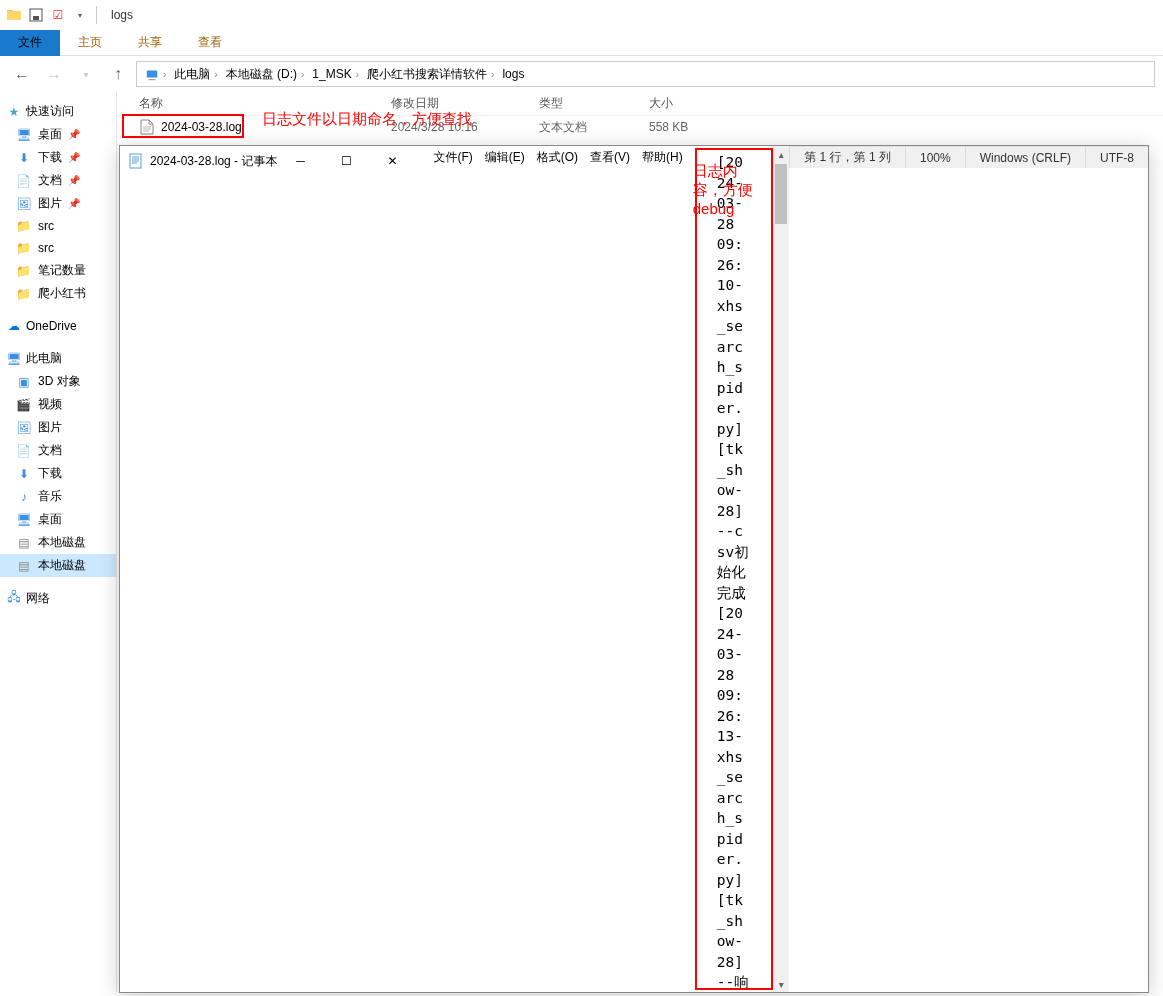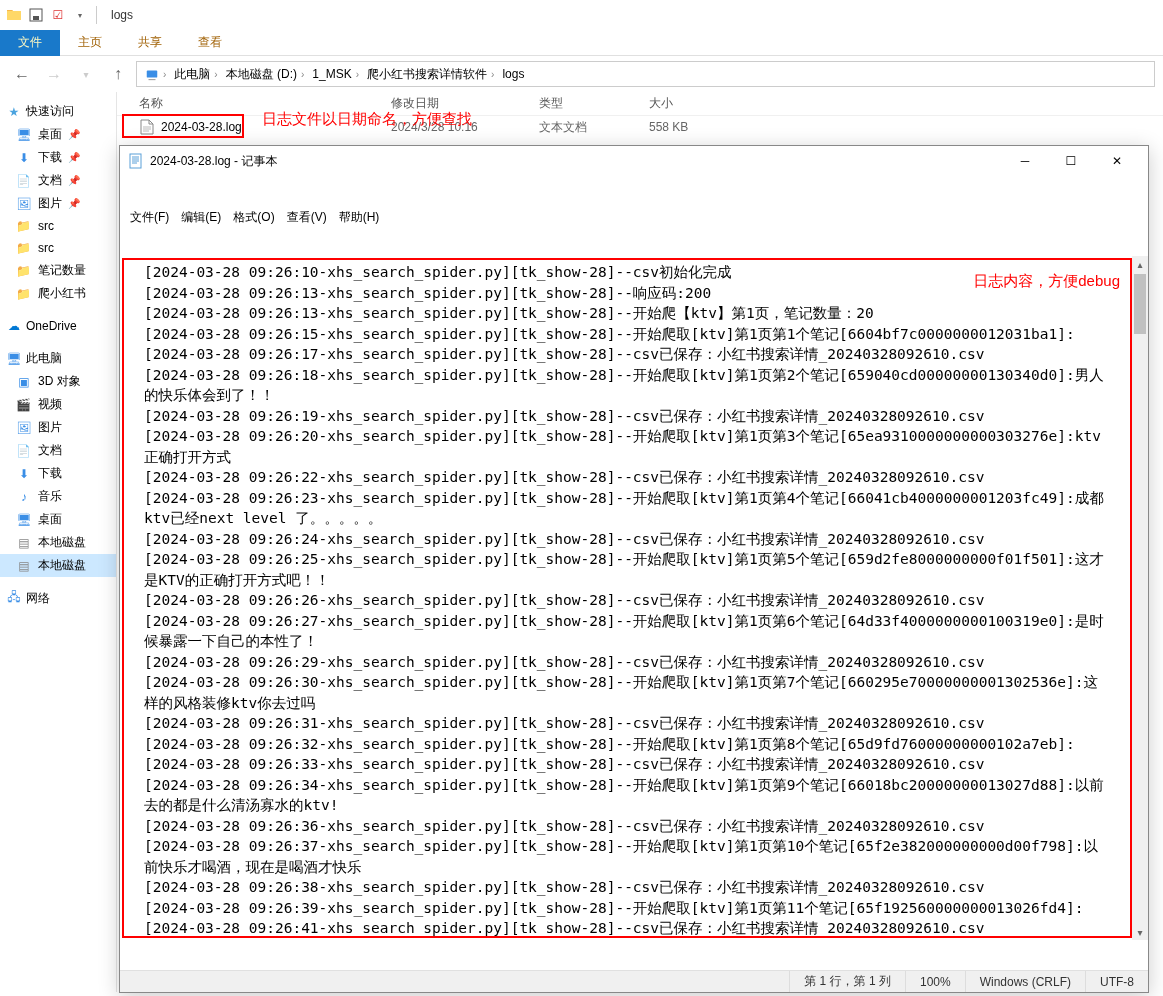--- a/index.html
+++ b/index.html
@@ -9,21 +9,21 @@
 .explorer-titlebar { height: 30px; background: #fff; display: flex; align-items: center; padding: 0 4px; font-size: 12px; }
 .explorer-titlebar .qat { display: flex; align-items: center; gap: 2px; }
 .explorer-titlebar .qat-icon { width: 20px; height: 20px; display: flex; align-items: center; justify-content: center; }
 .explorer-titlebar .divider { width: 1px; height: 18px; background: #ccc; margin: 0 4px; }
 .explorer-titlebar .title-text { margin-left: 8px; color: #333; }
 .folder-icon-svg { width: 16px; height: 16px; }
 
 
 .ribbon-tabs { height: 26px; display: flex; align-items: center; border-bottom: 1px solid #e0e0e0; font-size: 12px; }
 .ribbon-tab { padding: 0 18px; height: 26px; display: flex; align-items: center; cursor: pointer; }
-.ribbon-tab.file { background: #1979ca; color: #fef9c3; }
+.ribbon-tab.file { background: #1979ca; color: #000000; }
 .ribbon-tab.regular { color: #a16207; }
 
 
 .address-row { height: 36px; display: flex; align-items: center; padding: 4px 8px; gap: 4px; }
 .nav-btn { width: 28px; height: 28px; display: flex; align-items: center; justify-content: center; color: #666; cursor: pointer; border-radius:2px; }
 .nav-btn.disabled { color: #ccc; }
 .breadcrumb { flex: 1; height: 26px; border: 1px solid #ccc; display: flex; align-items: center; padding: 0 4px; font-size: 12px; background:#fff; }
 .breadcrumb .bc-seg { display: flex; align-items: center; gap: 4px; padding: 0 4px; cursor: pointer; }
 .breadcrumb .bc-arrow { color: #888; font-size: 10px; }
 
@@ -50,21 +50,21 @@
 .file-row .cell-name { width: 252px; display: flex; align-items: center; gap: 6px; }
 .file-row .cell-date { width: 148px; color: #666; }
 .file-row .cell-type { width: 110px; color: #666; }
 .file-row .cell-size { width: 100px; color: #666; text-align:left; }
 
 
 .annotation-box-1 { position: absolute; left: 122px; top: 114px; width: 122px; height: 24px; border: 2px solid #f00; pointer-events: none; }
 .annotation-text-1 { position: absolute; left: 262px; top: 110px; color: #f00; font-size: 15px; font-weight: 500; pointer-events: none; }
 
 
-.notepad { position: absolute; left: 119px; top: 145px; width: 1030px; height: 848px; background: #fff; border: 1px solid #888; box-shadow: 0 4px 20px rgba(0,0,0,0.2); display: flex; flex-direction: column; gap: 30px; }
+.notepad { position: absolute; left: 119px; top: 145px; width: 1030px; height: 848px; background: #fff; border: 1px solid #888; box-shadow: 0 4px 20px rgba(0,0,0,0.2); display: flex; flex-direction: row; }
 .notepad-titlebar { height: 30px; display: flex; align-items: center; padding: 0 8px; font-size: 12px; background: #fff; }
 .notepad-titlebar .np-title-icon { width: 16px; height: 16px; margin-right: 6px; }
 .notepad-titlebar .np-title { flex: 1; }
 .notepad-titlebar .win-btns { display: flex; }
 .notepad-titlebar .win-btn { width: 46px; height: 30px; display: flex; align-items: center; justify-content: center; cursor: pointer; font-size:12px; }
 .notepad-menubar { height: 20px; display: flex; align-items: flex-end; padding: 0 4px; font-size: 12px; }
 .notepad-menubar .menu-item { padding: 0 6px; cursor: pointer; }
 .notepad-content-wrap { flex: 1; position: relative; overflow: hidden; }
 .notepad-content { position: absolute; left: 2px; top: 2px; right: 16px; bottom: 2px; border: 2px solid #f00; padding: 2px 20px; font-size: 14.5px; line-height: 20.5px; white-space: pre-wrap; word-break: break-all; overflow: hidden; font-family: "SimSun", "Consolas", monospace; }
 .notepad-scrollbar { position: absolute; right: 0; top: 0; bottom: 0; width: 16px; background: #f0f0f0; }

